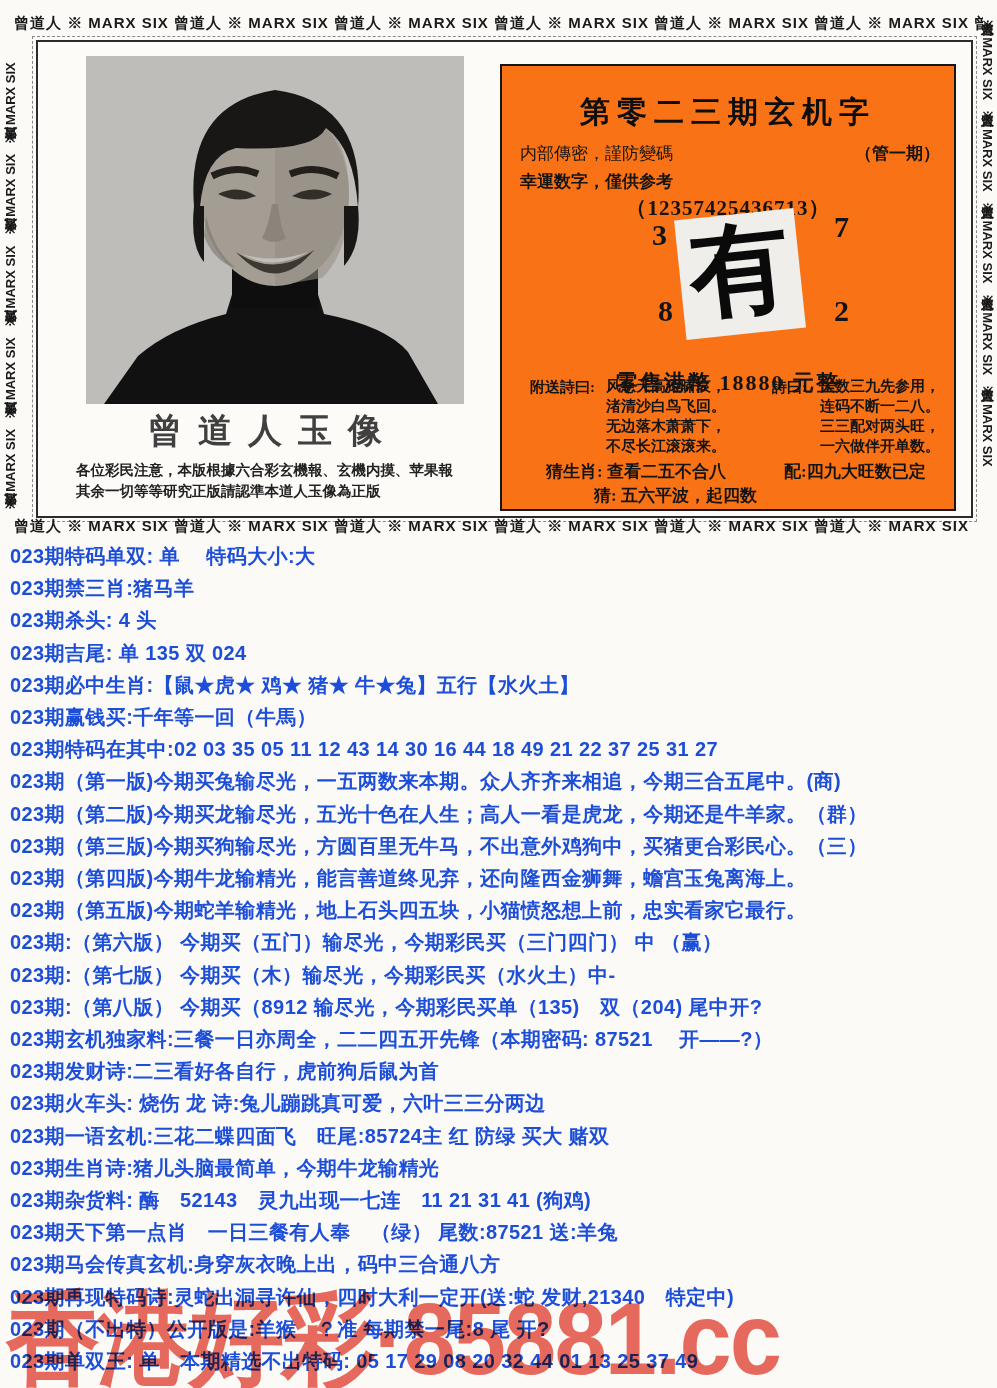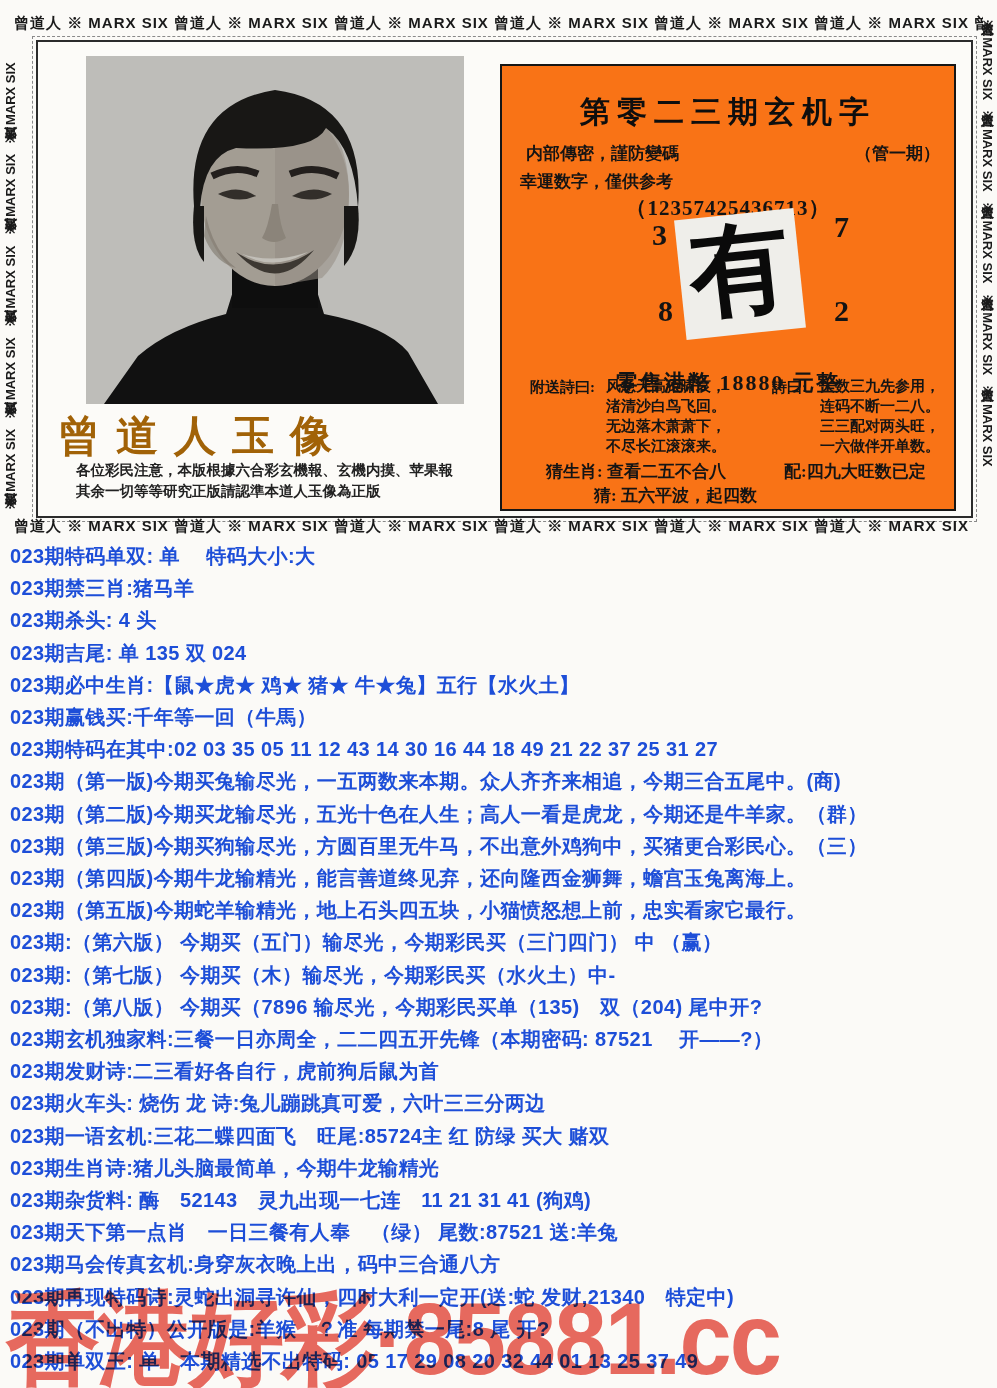--- a/index.html
+++ b/index.html
@@ -15,30 +15,30 @@
            white-space:nowrap;overflow:hidden;color:#1a1a1a;writing-mode:vertical-rl;text-orientation:mixed;}
   .vborder.left{left:2px;transform:rotate(180deg);}
   .vborder.right{left:976px;}
 
   
   .frame{position:absolute;left:36px;top:40px;width:933px;height:474px;
          border:2px solid #2b2b2b;outline:1px dashed #8a8a8a;outline-offset:3px;background:#fcfbf8;}
 
   
   .photo{position:absolute;left:48px;top:14px;width:378px;height:348px;background:#e7e6e2;}
-  .portrait-title{position:absolute;left:20px;top:366px;width:430px;
-          font-family:"Liberation Serif",serif;font-weight:bold;font-size:42px;letter-spacing:16px;color:#a16207;}
+  .portrait-title{position:absolute;left:20px;top:366px;width:430px;text-align:center;
+          font-family:"Liberation Serif",serif;font-weight:bold;font-size:34px;letter-spacing:16px;color:#404040;}
   .note{position:absolute;left:38px;top:418px;width:430px;font-family:"Liberation Serif",serif;
         font-weight:bold;font-size:14.5px;line-height:21px;color:#222;}
 
   
   .oracle{position:absolute;left:462px;top:22px;width:452px;height:443px;border:2px solid #161616;background:#f97316;}
   .o-title{position:absolute;left:0;top:26px;width:100%;text-align:center;font-family:"Liberation Serif",serif;
            font-weight:bold;font-size:30px;letter-spacing:7px;color:#0e0e0e;}
-  .o-row1l{position:absolute;left:24px;top:76px;font-family:"Liberation Serif",serif;font-weight:bold;font-size:17px;text-align:center;}
+  .o-row1l{position:absolute;left:18px;top:76px;font-family:"Liberation Serif",serif;font-weight:normal;font-size:17px;text-align:center;}
   .o-row1r{position:absolute;right:14px;top:76px;font-family:"Liberation Serif",serif;font-weight:bold;font-size:17px;}
   .o-row2{position:absolute;left:18px;top:104px;font-family:"Liberation Serif",serif;font-weight:bold;font-size:17px;}
   .o-lucky{position:absolute;left:0;top:128px;width:100%;text-align:center;font-family:"Liberation Serif",serif;
            font-weight:bold;font-size:21px;letter-spacing:1px;}
   .o-num{position:absolute;font-family:"Liberation Serif",serif;font-weight:bold;font-size:30px;}
   .o-char{position:absolute;left:178px;top:148px;width:120px;height:120px;text-align:center;
           font-family:"Liberation Serif",serif;font-weight:bold;font-size:100px;line-height:114px;
           transform:rotate(-6deg);color:#0a0a0a;background:#efeeea;}
   .o-price{position:absolute;left:0;top:272px;width:100%;text-align:center;font-family:"Liberation Serif",serif;
            font-weight:bold;font-size:22px;letter-spacing:2px;margin-top:30px;}
@@ -154,21 +154,21 @@
       <div class="bline">023期必中生肖:【鼠★虎★ 鸡★ 猪★ 牛★兔】五行【水火土】</div>
       <div class="bline">023期赢钱买:千年等一回（牛馬）</div>
       <div class="bline">023期特码在其中:02 03 35 05 11 12 43 14 30 16 44 18 49 21 22 37 25 31 27</div>
       <div class="bline">023期（第一版)今期买兔输尽光，一五两数来本期。众人齐齐来相追，今期三合五尾中。(商)</div>
       <div class="bline">023期（第二版)今期买龙输尽光，五光十色在人生；高人一看是虎龙，今期还是牛羊家。（群）</div>
       <div class="bline">023期（第三版)今期买狗输尽光，方圆百里无牛马，不出意外鸡狗中，买猪更合彩民心。（三）</div>
       <div class="bline">023期（第四版)今期牛龙输精光，能言善道终见弃，还向隆西金狮舞，蟾宫玉兔离海上。</div>
       <div class="bline">023期（第五版)今期蛇羊输精光，地上石头四五块，小猫愤怒想上前，忠实看家它最行。</div>
       <div class="bline">023期:（第六版） 今期买（五门）输尽光，今期彩民买（三门四门） 中 （赢）</div>
       <div class="bline">023期:（第七版） 今期买（木）输尽光，今期彩民买（水火土）中-</div>
-      <div class="bline">023期:（第八版） 今期买（7896 输尽光，今期彩民买单（135)　双（204) 尾中开?</div>
+      <div class="bline">023期:（第八版） 今期买（8912 输尽光，今期彩民买单（135)　双（204) 尾中开?</div>
       <div class="bline">023期玄机独家料:三餐一日亦周全，二二四五开先锋（本期密码: 87521　 开——?）</div>
       <div class="bline">023期发财诗:二三看好各自行，虎前狗后鼠为首</div>
       <div class="bline">023期火车头: 烧伤 龙 诗:兔儿蹦跳真可爱，六叶三三分两边</div>
       <div class="bline">023期一语玄机:三花二蝶四面飞　旺尾:85724主 红 防绿 买大 赌双</div>
       <div class="bline">023期生肖诗:猪儿头脑最简单，今期牛龙输精光</div>
       <div class="bline">023期杂货料: 酶　52143　灵九出现一七连　11 21 31 41 (狗鸡)</div>
       <div class="bline">023期天下第一点肖　一日三餐有人奉　（绿） 尾数:87521 送:羊兔</div>
       <div class="bline">023期马会传真玄机:身穿灰衣晚上出，码中三合通八方</div>
       <div class="bline">023期再现特码诗:灵蛇出洞寻许仙，四时大利一定开(送:蛇 发财,21340　特定中)</div>
       <div class="bline">023期（不出特）公开版是:羊猴　？准 每期禁一尾:8 尾 开?</div>

